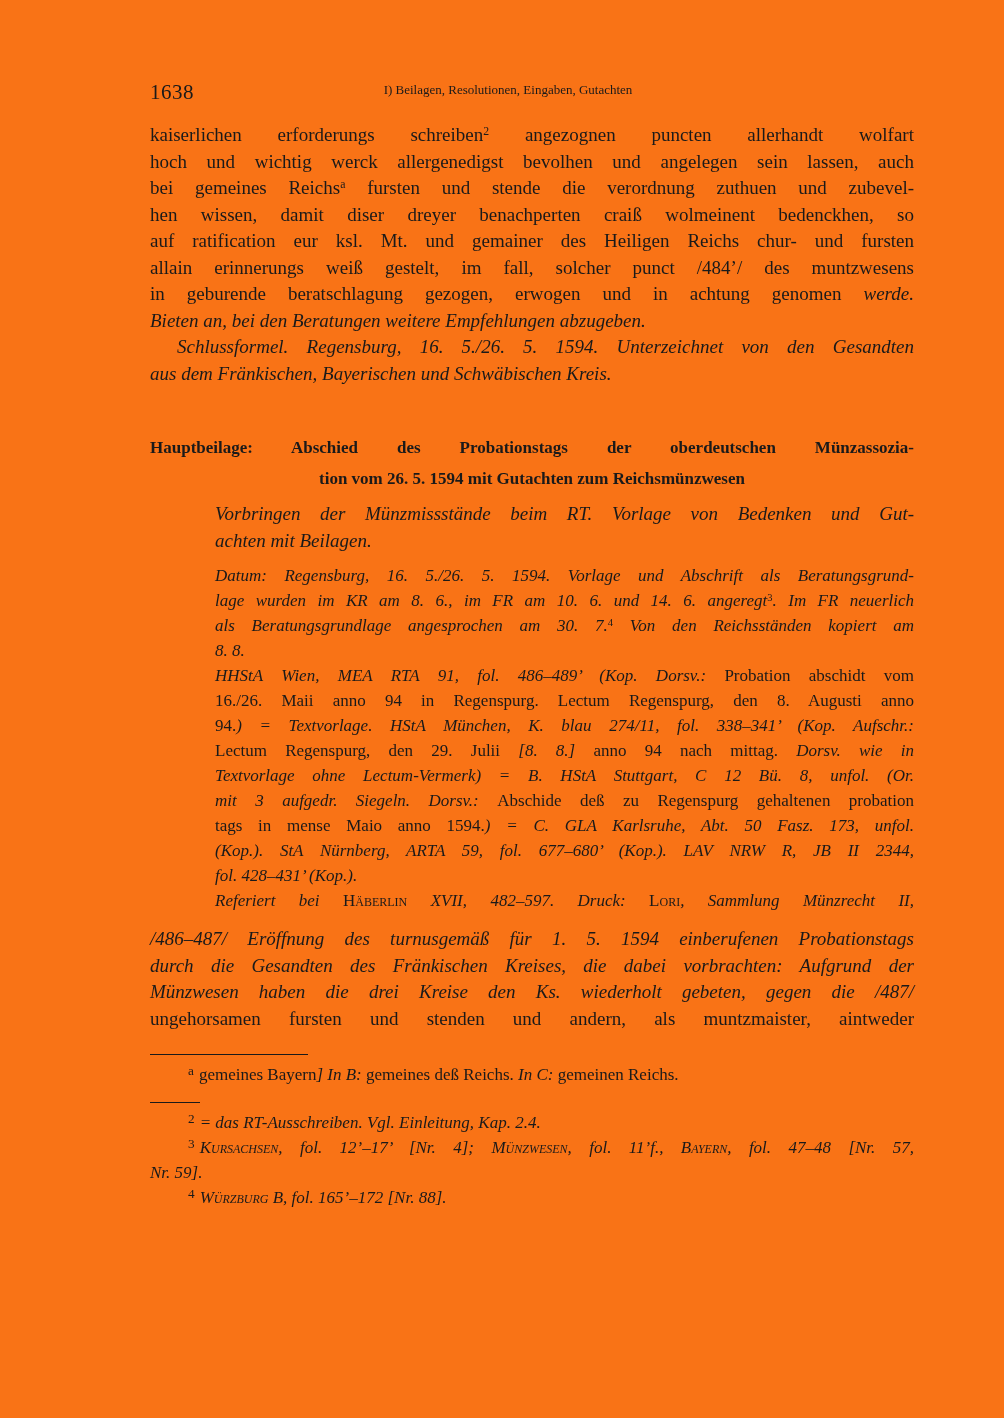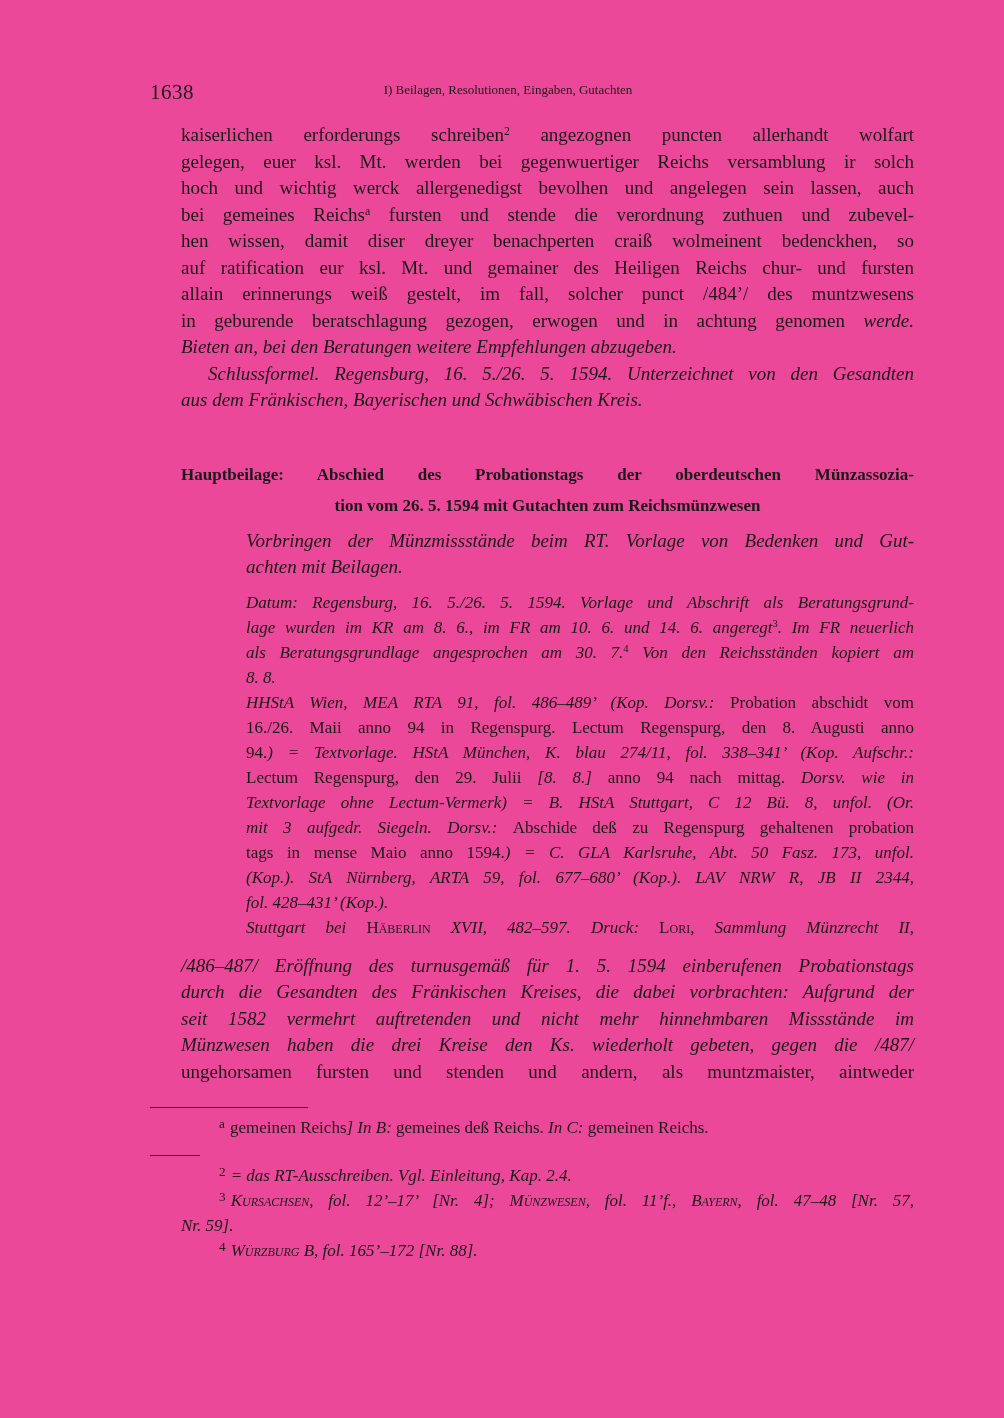--- a/index.html
+++ b/index.html
@@ -1,21 +1,21 @@
 <!DOCTYPE html>
 <html><head>
 <meta charset="utf-8">
 <style>
   * { margin: 0; padding: 0; box-sizing: border-box; }
   html, body { background: #e8e8e8; }
   .page {
     position: relative;
     width: 1004px;
     height: 1418px;
-    background: #ec4899;
+    background: #f97316;
     color: #1a1a1a;
     font-family: "Liberation Serif", "DejaVu Serif", serif;
     padding: 80px 90px 0 150px;
     overflow: hidden;
   }
   
   .running-head {
     position: relative;
     height: 26px;
     font-size: 20px;
@@ -27,21 +27,21 @@
     letter-spacing: 0.5px;
   }
   .running-title {
     display: block;
     text-align: center;
     transform: translateX(-24px);
     font-size: 13px;
     padding-top: 2px;
   }
   
-  .ln { text-align: justify; margin-left: 31px; }
+  .ln { text-align: justify; }
   .ln.jl { text-align-last: justify; }
   .ln.center { text-align: center; text-align-last: center; }
   .ln.ind27 { padding-left: 27px; }
   .ln.ind38 { padding-left: 38px; }
   .s-r { font-style: normal; }
   .s-i { font-style: italic; }
   .s-sc { font-variant: small-caps; }
   .s-sci { font-variant: small-caps; font-style: italic; }
   .s-sup {
     font-size: 0.62em;
@@ -77,21 +77,20 @@
 
   <header class="running-head">
     <span class="page-number">1638</span>
     <span class="running-title">I) Beilagen, Resolutionen, Eingaben, Gutachten</span>
   </header>
 
   <main>
 
     <section id="para1" class="body">
         <div class="ln jl"><span class="s-r">kaiserlichen erforderungs schreiben</span><span class="s-sup">2</span><span class="s-r"> angezognen puncten allerhandt wolfart</span></div>
-        <div class="ln jl"><span class="s-r">gelegen, euer ksl. Mt. werden bei gegenwuertiger Reichs versamblung ir solch</span></div>
         <div class="ln jl"><span class="s-r">hoch und wichtig werck allergenedigst bevolhen und angelegen sein lassen, auch</span></div>
         <div class="ln jl"><span class="s-r">bei gemeines Reichs</span><span class="s-sup">a</span><span class="s-r"> fursten und stende die verordnung zuthuen und zubevel-</span></div>
         <div class="ln jl"><span class="s-r">hen wissen, damit diser dreyer benachperten craiß wolmeinent bedenckhen, so</span></div>
         <div class="ln jl"><span class="s-r">auf ratification eur ksl. Mt. und gemainer des Heiligen Reichs chur- und fursten</span></div>
         <div class="ln jl"><span class="s-r">allain erinnerungs weiß gestelt, im fall, solcher punct /484’/ des muntzwesens</span></div>
         <div class="ln jl"><span class="s-r">in geburende beratschlagung gezogen, erwogen und in achtung genomen </span><span class="s-i">werde.</span></div>
         <div class="ln"><span class="s-i">Bieten an, bei den Beratungen weitere Empfehlungen abzugeben.</span></div>
       </section>
 
     <section id="para2" class="body">
@@ -122,35 +121,34 @@
         <div class="ln jl"><span class="s-r">94.</span><span class="s-i">) = Textvorlage. HStA München, K. blau 274/11, fol. 338–341’ (Kop. Aufschr.:</span></div>
         <div class="ln jl"><span class="s-r">Lectum Regenspurg, den 29. Julii </span><span class="s-i">[8. 8.] </span><span class="s-r">anno 94 nach mittag. </span><span class="s-i">Dorsv. wie in</span></div>
         <div class="ln jl"><span class="s-i">Textvorlage ohne Lectum-Vermerk) = B. HStA Stuttgart, C 12 Bü. 8, unfol. (Or.</span></div>
         <div class="ln jl"><span class="s-i">mit 3 aufgedr. Siegeln. Dorsv.: </span><span class="s-r">Abschide deß zu Regenspurg gehaltenen probation</span></div>
         <div class="ln jl"><span class="s-r">tags in mense Maio anno 1594.</span><span class="s-i">) = C. GLA Karlsruhe, Abt. 50 Fasz. 173, unfol.</span></div>
         <div class="ln jl"><span class="s-i">(Kop.). StA Nürnberg, ARTA 59, fol. 677–680’ (Kop.). LAV NRW R, JB II 2344,</span></div>
         <div class="ln"><span class="s-i">fol. 428–431’ (Kop.).</span></div>
       </section>
 
     <section id="referiert" class="small indented">
-        <div class="ln jl"><span class="s-i">Stuttgart bei </span><span class="s-sc">Häberlin</span><span class="s-i"> XVII, 482–597. Druck: </span><span class="s-sc">Lori</span><span class="s-i">, Sammlung Münzrecht II,</span></div>
+        <div class="ln jl"><span class="s-i">Referiert bei </span><span class="s-sc">Häberlin</span><span class="s-i"> XVII, 482–597. Druck: </span><span class="s-sc">Lori</span><span class="s-i">, Sammlung Münzrecht II,</span></div>
       </section>
 
     <section id="regest" class="body">
         <div class="ln jl"><span class="s-i">/486–487/ Eröffnung des turnusgemäß für 1. 5. 1594 einberufenen Probationstags</span></div>
         <div class="ln jl"><span class="s-i">durch die Gesandten des Fränkischen Kreises, die dabei vorbrachten: Aufgrund der</span></div>
-        <div class="ln jl"><span class="s-i">seit 1582 vermehrt auftretenden und nicht mehr hinnehmbaren Missstände im</span></div>
         <div class="ln jl"><span class="s-i">Münzwesen haben die drei Kreise den Ks. wiederholt gebeten, gegen die /487/</span></div>
         <div class="ln jl"><span class="s-r">ungehorsamen fursten und stenden und andern, als muntzmaister, aintweder</span></div>
       </section>
 
     <footer class="footnotes">
       <hr class="fn-rule apparatus">
       <div class="small fn">
-          <div class="ln ind38"><span class="s-sup">a</span><span class="s-r">gemeinen Reichs</span><span class="s-i">] In B: </span><span class="s-r">gemeines deß Reichs. </span><span class="s-i">In C: </span><span class="s-r">gemeinen Reichs.</span></div>
+          <div class="ln ind38"><span class="s-sup">a</span><span class="s-r">gemeines Bayern</span><span class="s-i">] In B: </span><span class="s-r">gemeines deß Reichs. </span><span class="s-i">In C: </span><span class="s-r">gemeinen Reichs.</span></div>
         </div>
       <hr class="fn-rule commentary">
       <div class="small fn">
           <div class="ln ind38"><span class="s-sup">2</span><span class="s-i">= das RT-Ausschreiben. Vgl. Einleitung, Kap. 2.4.</span></div>
         </div>
       <div class="small fn">
           <div class="ln jl ind38"><span class="s-sup">3</span><span class="s-sci">Kursachsen</span><span class="s-i">, fol. 12’–17’ [Nr. 4]; </span><span class="s-sci">Münzwesen</span><span class="s-i">, fol. 11’f., </span><span class="s-sci">Bayern</span><span class="s-i">, fol. 47–48 [Nr. 57,</span></div>
           <div class="ln"><span class="s-i">Nr. 59].</span></div>
         </div>
       <div class="small fn">

